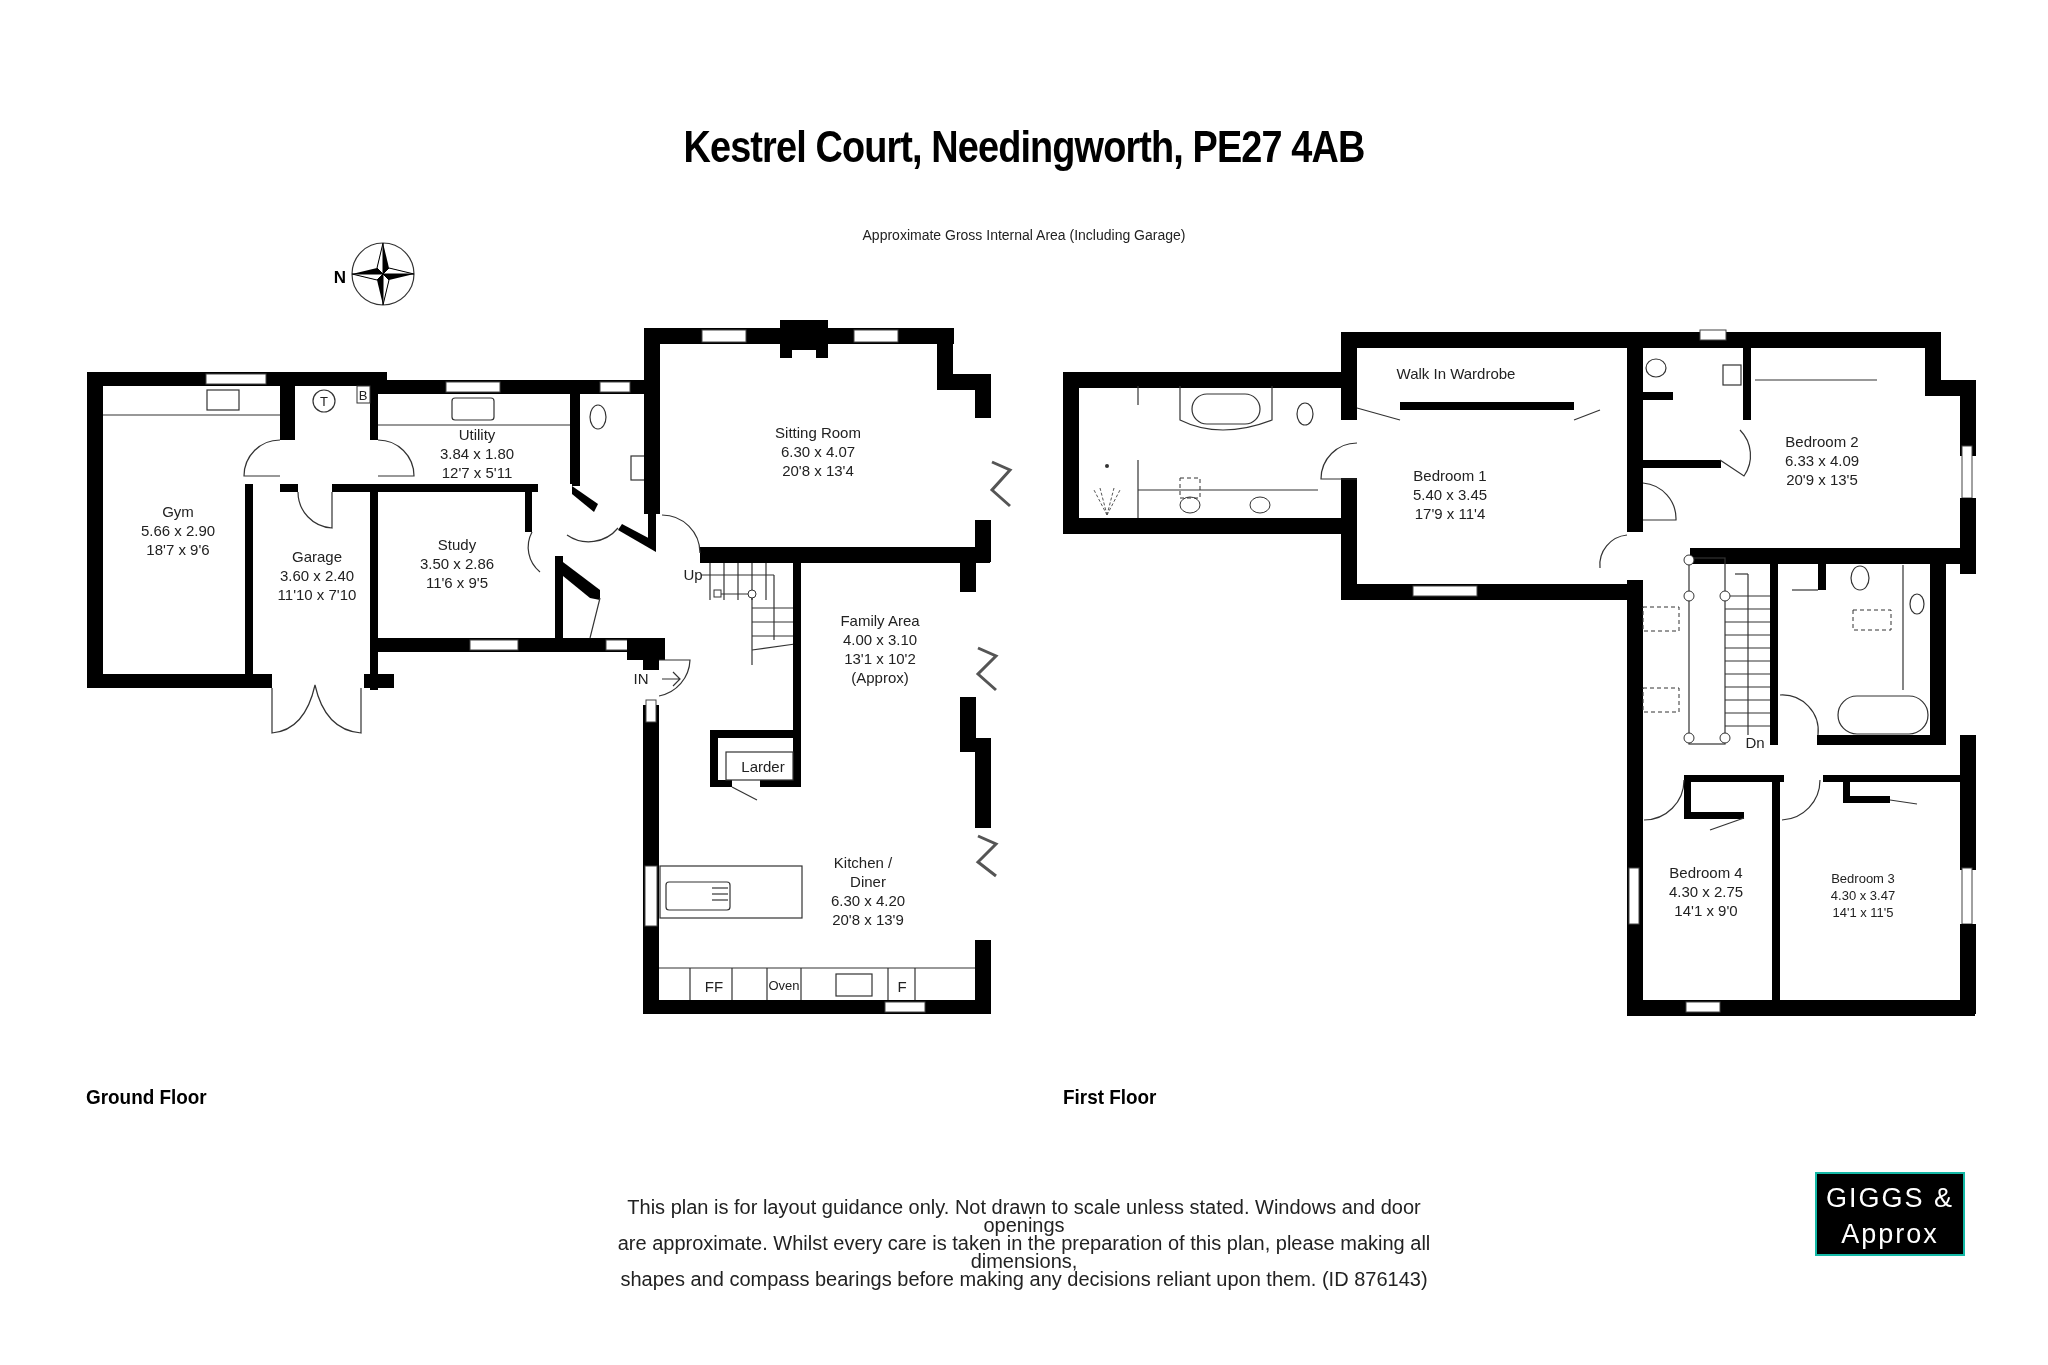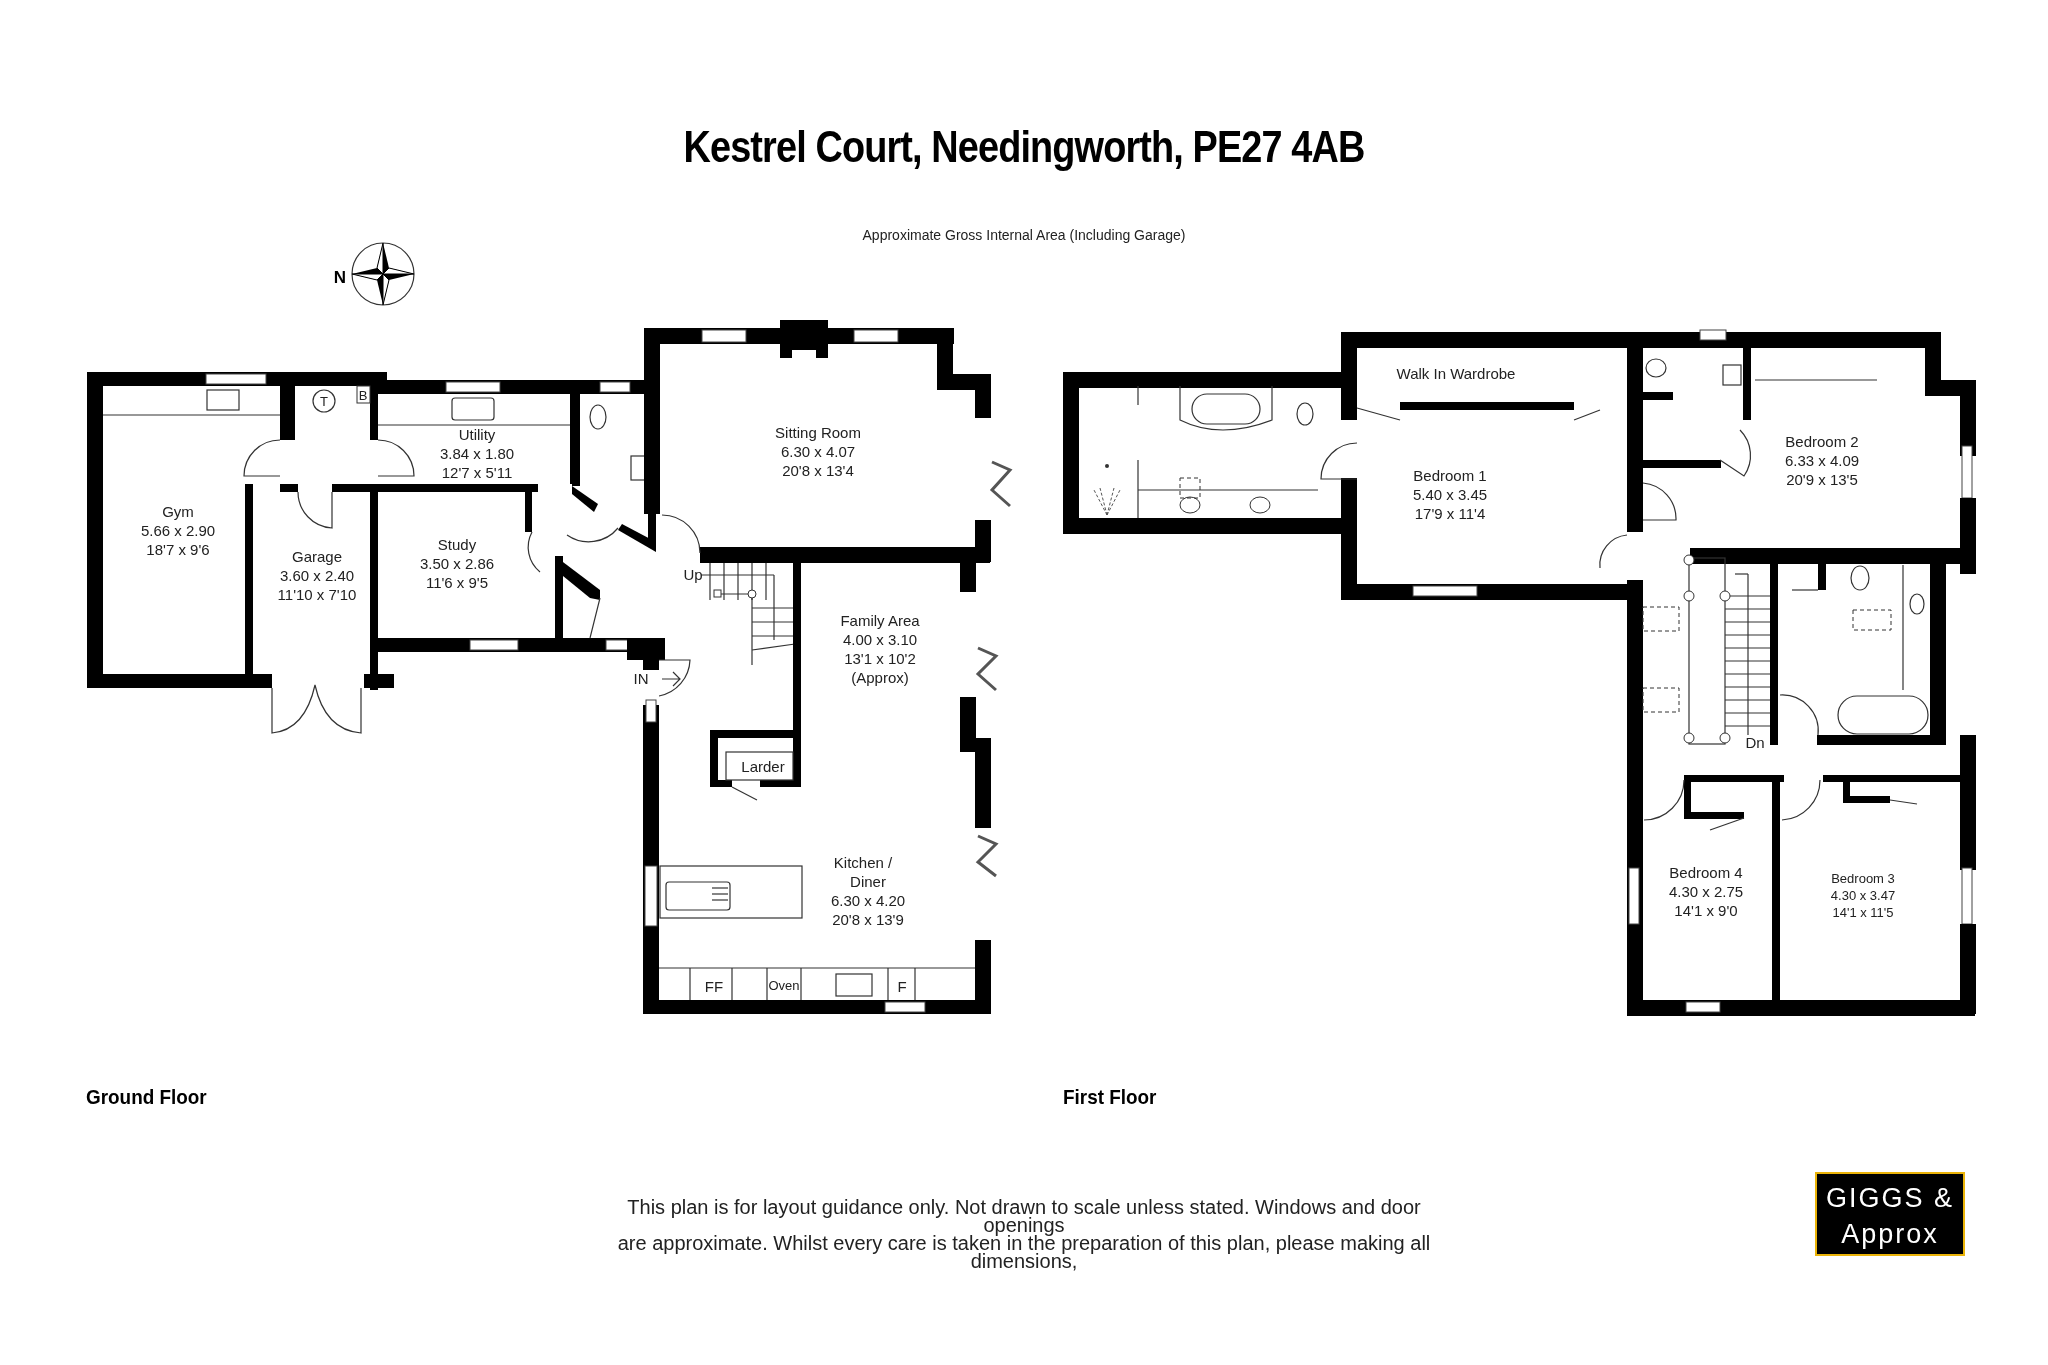--- a/index.html
+++ b/index.html
@@ -1,21 +1,21 @@
 <!DOCTYPE html>
 <html><head>
 <meta charset="utf-8">
 <style>
   html, body { margin:0; padding:0; background:#ffffff; }
   body { width:2048px; height:1365px; position:relative; overflow:hidden; font-family:"Liberation Sans", sans-serif; color:#1a1a1a; }
   .title { position:absolute; left:0; width:2048px; top:122px; text-align:center; font-size:44px; font-weight:bold; letter-spacing:-1px; transform:scaleX(0.86); transform-origin:1024px 0; color:#000; }
   .area { position:absolute; left:0; width:2048px; top:226px; text-align:center; font-size:14px; line-height:19px; color:#222; }
   .floor-label { position:absolute; top:1085px; font-size:21px; font-weight:bold; color:#000; transform:scaleX(0.9); transform-origin:0 0; }
   .disclaimer { position:absolute; left:600px; width:848px; top:1198px; text-align:center; font-size:20px; line-height:18px; color:#222; }
-  .logo { position:absolute; left:1815px; top:1172px; width:150px; height:84px; background:#000; border:2px solid #eab308; color:#fff; text-align:center; font-size:27px; line-height:36px; letter-spacing:2px; padding-top:6px; box-sizing:border-box; }
+  .logo { position:absolute; left:1815px; top:1172px; width:150px; height:84px; background:#000; border:2px solid #14b8a6; color:#fff; text-align:center; font-size:27px; line-height:36px; letter-spacing:2px; padding-top:6px; box-sizing:border-box; }
   .logo span { display:block; }
   svg.plan { position:absolute; left:0; top:0; }
   .rl { font-family:"Liberation Sans", sans-serif; font-size:15px; fill:#222; text-anchor:middle; }
   .rl-s { font-family:"Liberation Sans", sans-serif; font-size:13px; fill:#222; text-anchor:middle; }
   .wall { fill:#000; }
   .thin { fill:none; stroke:#333; stroke-width:1.2; }
   .win { fill:#fff; stroke:#444; stroke-width:1; }
   .dash { fill:none; stroke:#333; stroke-width:1; stroke-dasharray:4 3; }
 </style>
 </head>
@@ -349,18 +349,19 @@
     </g>
   </g>
 </svg>
 
 <div class="floor-label" style="left:86px;">Ground Floor</div>
 <div class="floor-label" style="left:1063px;">First Floor</div>
 
 <div class="disclaimer">
   <div>This plan is for layout guidance only. Not drawn to scale unless stated. Windows and door openings</div>
   <div>are approximate. Whilst every care is taken in the preparation of this plan, please making all dimensions,</div>
+  <div>shapes and compass bearings before making any decisions reliant upon them. (ID 876143)</div>
 </div>
 
 <div class="logo">
   <span>GIGGS &amp;</span>
   <span>Approx</span>
 </div>
 
 </body></html>

